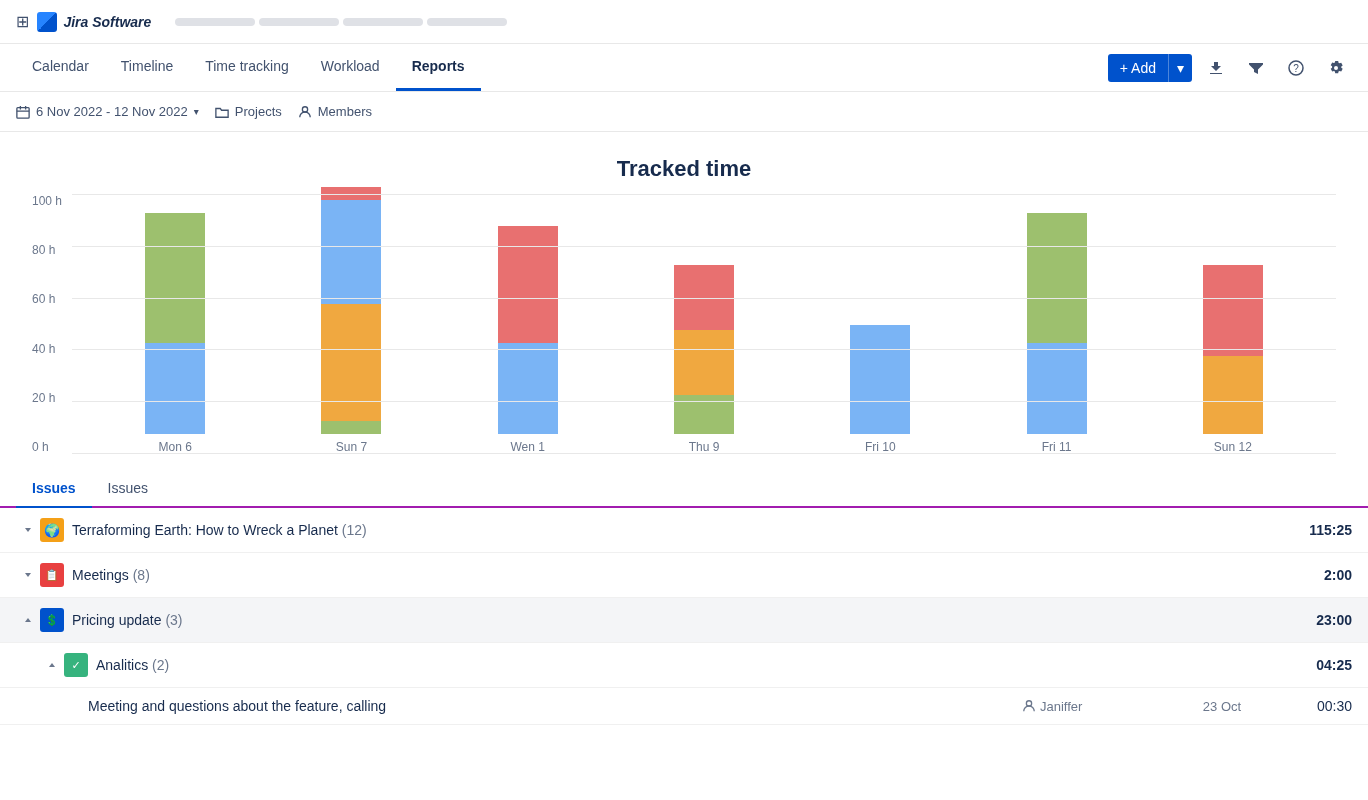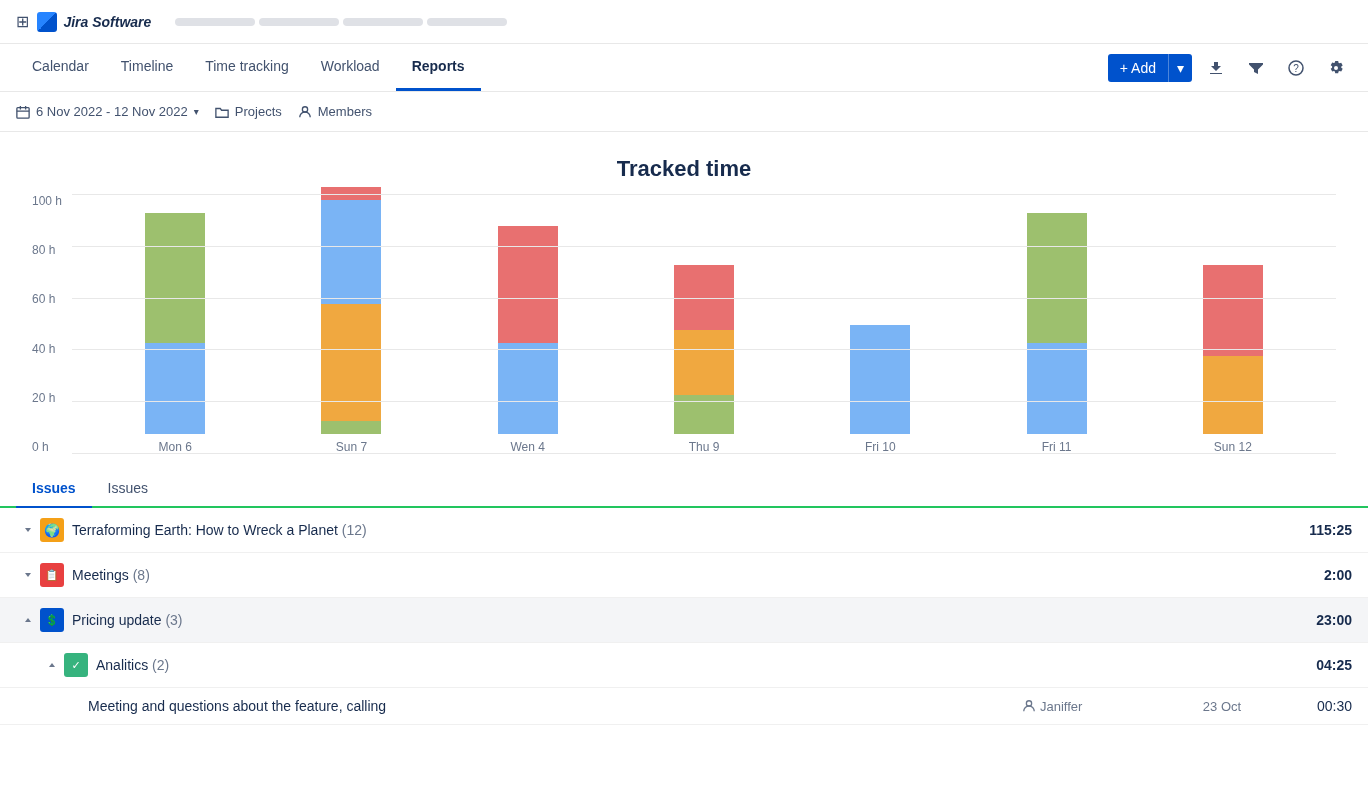--- a/index.html
+++ b/index.html
@@ -35,21 +35,21 @@
     .bar-seg { width: 100%; }
     .bar-label { font-size: 12px; color: #6b778c; margin-top: 6px; }
 
     
     .seg-blue { background: #7ab4f5; }
     .seg-green { background: #9dc06e; }
     .seg-orange { background: #f0a840; }
     .seg-red { background: #e87070; }
 
     
-    .data-tabs { display: flex; align-items: center; gap: 0; padding: 0 16px; border-bottom: 2px solid #22c55e; }
+    .data-tabs { display: flex; align-items: center; gap: 0; padding: 0 16px; border-bottom: 2px solid #a21caf; }
     .data-tab { padding: 10px 16px; font-size: 14px; color: #42526e; cursor: pointer; border-bottom: 2px solid transparent; margin-bottom: -2px; }
     .data-tab.active { color: #0052cc; border-bottom: 2px solid #0052cc; font-weight: 600; }
 
     
     .issue-table { width: 100%; }
     .issue-row { display: flex; align-items: center; padding: 10px 16px; border-bottom: 1px solid #f0f0f0; }
     .issue-row.highlighted { background: #f4f5f7; }
     .issue-expand { width: 24px; display: flex; align-items: center; justify-content: center; cursor: pointer; color: #6b778c; }
     .issue-icon { width: 24px; height: 24px; border-radius: 3px; display: flex; align-items: center; justify-content: center; font-size: 12px; margin-right: 8px; flex-shrink: 0; }
     .issue-icon-yellow { background: #f4a018; }
@@ -180,21 +180,21 @@
             <div class="bar-seg seg-red" style="height:13px;"></div>
           </div>
           <span class="bar-label">Sun 7</span>
         </div>
 
         <div class="bar-group">
           <div class="bar-stack">
             <div class="bar-seg seg-blue" style="height:91px;"></div>
             <div class="bar-seg seg-red" style="height:117px;"></div>
           </div>
-          <span class="bar-label">Wen 4</span>
+          <span class="bar-label">Wen 1</span>
         </div>
 
         <div class="bar-group">
           <div class="bar-stack">
             <div class="bar-seg seg-green" style="height:39px;"></div>
             <div class="bar-seg seg-orange" style="height:65px;"></div>
             <div class="bar-seg seg-red" style="height:65px;"></div>
           </div>
           <span class="bar-label">Thu 9</span>
         </div>

